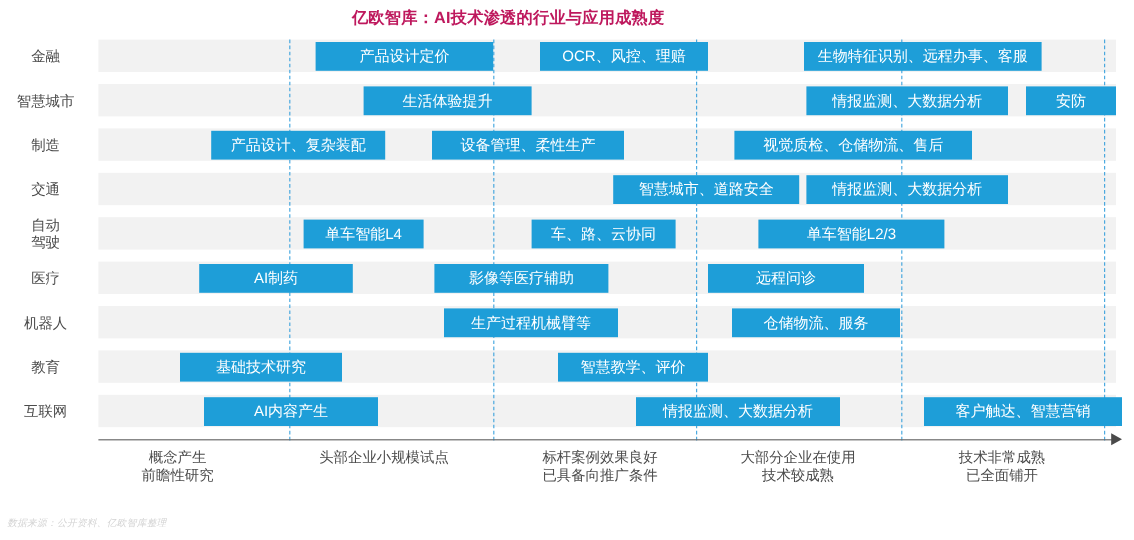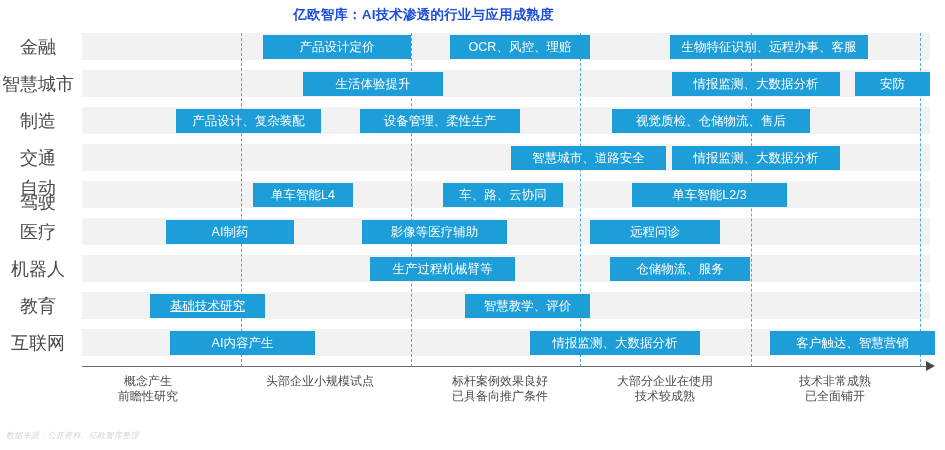--- a/index.html
+++ b/index.html
@@ -3,36 +3,36 @@
 <meta charset="utf-8">
 <style>
   html,body{margin:0;padding:0;}
   body{
     width:945px;height:450px;background:#ffffff;
     font-family:"Liberation Sans","DejaVu Sans",sans-serif;
     overflow:hidden;position:relative;
   }
   .chart-title{
     position:absolute;left:0;top:6px;width:847px;text-align:center;
-    font-size:13.5px;font-weight:bold;color:#1d4ed8;letter-spacing:.2px;
+    font-size:13.5px;font-weight:bold;color:#be185d;letter-spacing:.2px;
   }
   
   .plot{position:absolute;left:82px;top:33px;width:848px;height:334px;}
   .rowband{position:absolute;left:0;width:848px;height:27px;background:#f2f2f2;}
   .gridline{position:absolute;top:0;width:0;height:334px;
     border-left:1.5px dashed #2d9cdb;opacity:.85;}
   .axis-line{position:absolute;left:82px;top:366px;width:845px;height:0;
     border-top:1.6px solid #6b6b6b;}
   .axis-arrow{position:absolute;left:926px;top:361px;width:0;height:0;
     border-top:5px solid transparent;border-bottom:5px solid transparent;
     border-left:9px solid #4a4a4a;}
   
   .rowlabel{
     position:absolute;left:0;width:76px;text-align:center;
-    font-size:18px;color:#4b4b4b;line-height:14px;
+    font-size:12px;color:#4b4b4b;line-height:14px;
   }
   .rowlabel span{display:block;}
   
   .bar{
     position:absolute;height:24px;background:#1e9ed8;color:#ffffff;
     font-size:12.5px;line-height:24px;text-align:center;white-space:nowrap;
     box-sizing:border-box;
   }
   
   .xlabel{
@@ -77,21 +77,21 @@
     <div class="bar" style="left: 429px; width: 155px; top: 112.5px;">智慧城市、道路安全</div>
     <div class="bar" style="left: 590px; width: 168px; top: 112.5px;">情报监测、大数据分析</div>
     <div class="bar" style="left: 171px; width: 100px; top: 149.5px;">单车智能L4</div>
     <div class="bar" style="left: 361px; width: 120px; top: 149.5px;">车、路、云协同</div>
     <div class="bar" style="left: 550px; width: 155px; top: 149.5px;">单车智能L2/3</div>
     <div class="bar" style="left: 84px; width: 128px; top: 186.5px;">AI制药</div>
     <div class="bar" style="left: 280px; width: 145px; top: 186.5px;">影像等医疗辅助</div>
     <div class="bar" style="left: 508px; width: 130px; top: 186.5px;">远程问诊</div>
     <div class="bar" style="left: 288px; width: 145px; top: 223.5px;">生产过程机械臂等</div>
     <div class="bar" style="left: 528px; width: 140px; top: 223.5px;">仓储物流、服务</div>
-    <div class="bar" style="left: 68px; width: 115px; top: 260.5px; text-decoration: underline;">基础技术研究</div>
+    <div class="bar" style="left: 68px; width: 135px; top: 260.5px;">基础技术研究</div>
     <div class="bar" style="left: 383px; width: 125px; top: 260.5px;">智慧教学、评价</div>
     <div class="bar" style="left: 88px; width: 145px; top: 297.5px;">AI内容产生</div>
     <div class="bar" style="left: 448px; width: 170px; top: 297.5px;">情报监测、大数据分析</div>
     <div class="bar" style="left: 688px; width: 165px; top: 297.5px;">客户触达、智慧营销</div>
   </div>
 
 <div class="axis-line"></div>
 <div class="axis-arrow"></div>
 
 <div id="rowlabels">

